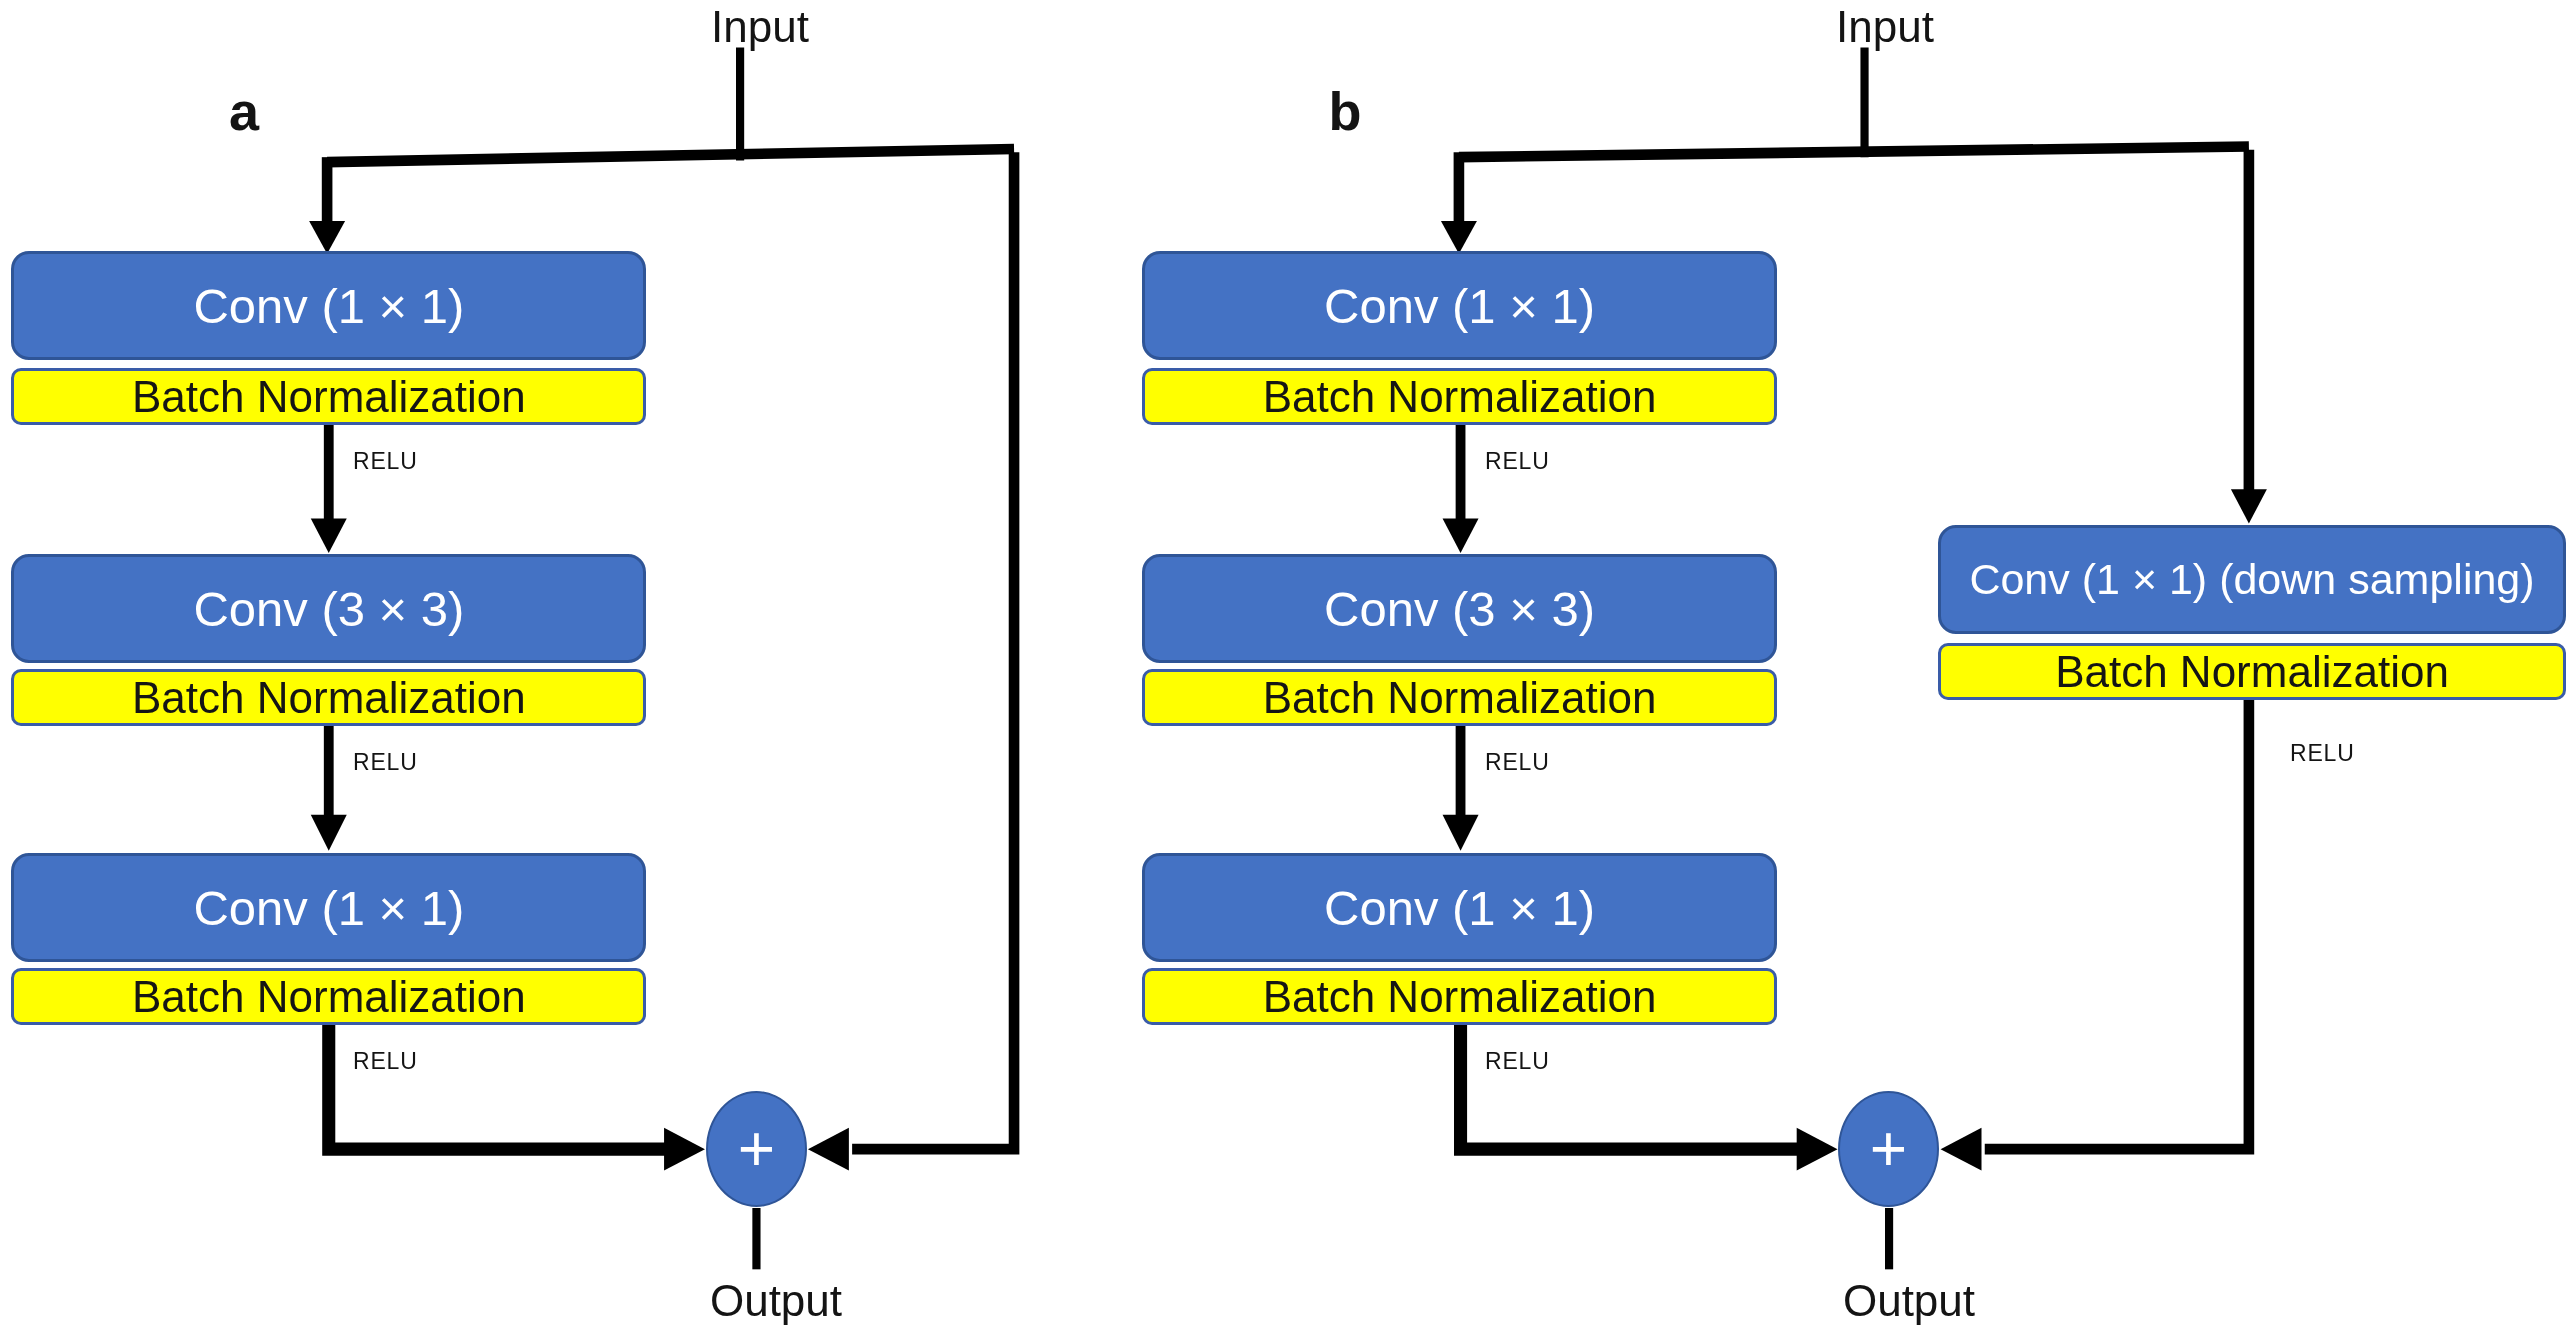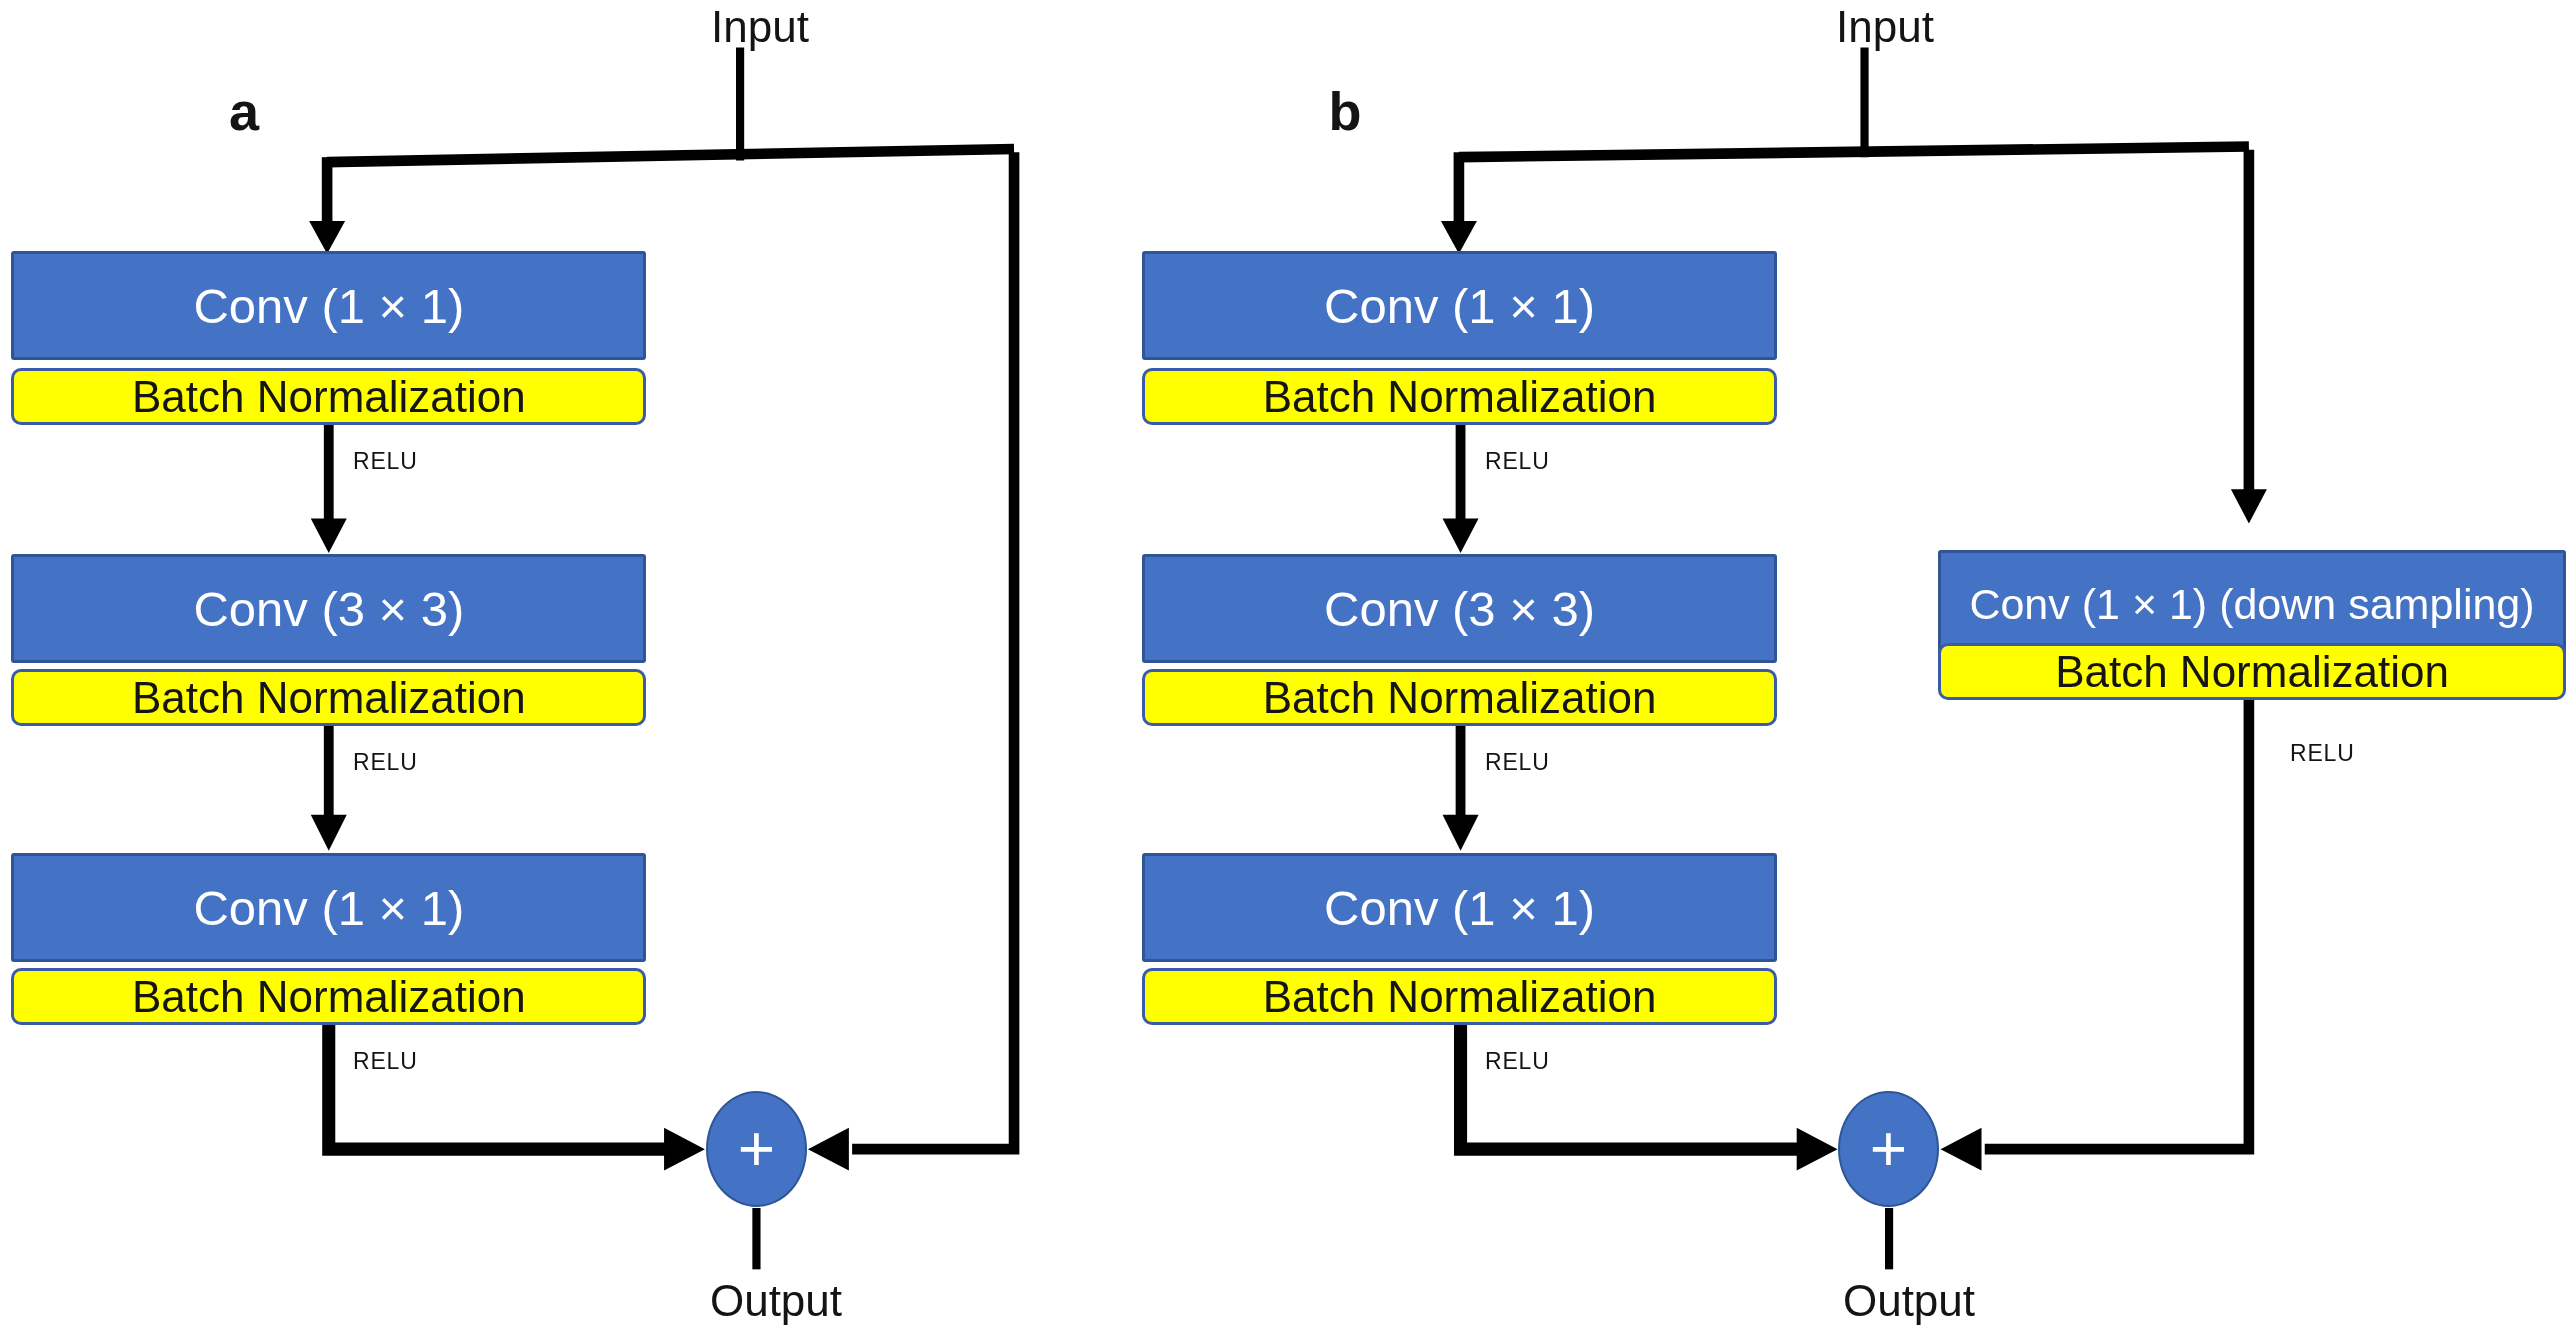--- a/index.html
+++ b/index.html
@@ -15,21 +15,21 @@
     width:2576px;height:1339px;
     background:#ffffff;
     font-family:"Liberation Sans","DejaVu Sans",sans-serif;
     overflow:hidden;
   }
   .abs{position:absolute;}
   .wires{position:absolute;left:0;top:0;}
   .conv{
     background:var(--blue);
     border:3.3px solid var(--blue-border);
-    border-radius:3px;
+    border-radius:18px;
     color:#ffffff;
     display:flex;align-items:center;justify-content:center;
     font-size:49px;
     white-space:nowrap;
     box-sizing:border-box;
   }
   .conv.small-text{font-size:43px;}
   .bn{
     background:var(--yellow);
     border:3.3px solid var(--yellow-border);
@@ -156,21 +156,21 @@
   <div class="abs relu" style="left:1485px;top:749px;">RELU</div>
 
   <div class="abs conv" style="left:1142px;top:853px;width:635px;height:109px;">
     <span>Conv (1 × 1)</span>
   </div>
   <div class="abs bn" style="left:1142px;top:968px;width:635px;height:57px;">
     <span>Batch Normalization</span>
   </div>
   <div class="abs relu" style="left:1485px;top:1048px;">RELU</div>
 
-  <div class="abs conv small-text" style="left:1938px;top:550px;width:628px;height:109px;">
+  <div class="abs conv small-text" style="left:1938px;top:525px;width:628px;height:109px;">
     <span>Conv (1 × 1) (down sampling)</span>
   </div>
   <div class="abs bn" style="left:1938px;top:643px;width:628px;height:57px;">
     <span>Batch Normalization</span>
   </div>
   <div class="abs relu" style="left:2290px;top:740px;">RELU</div>
 
   <div class="abs merge" style="left:1838px;top:1091px;width:101px;height:116px;">
     <span>+</span>
   </div>

